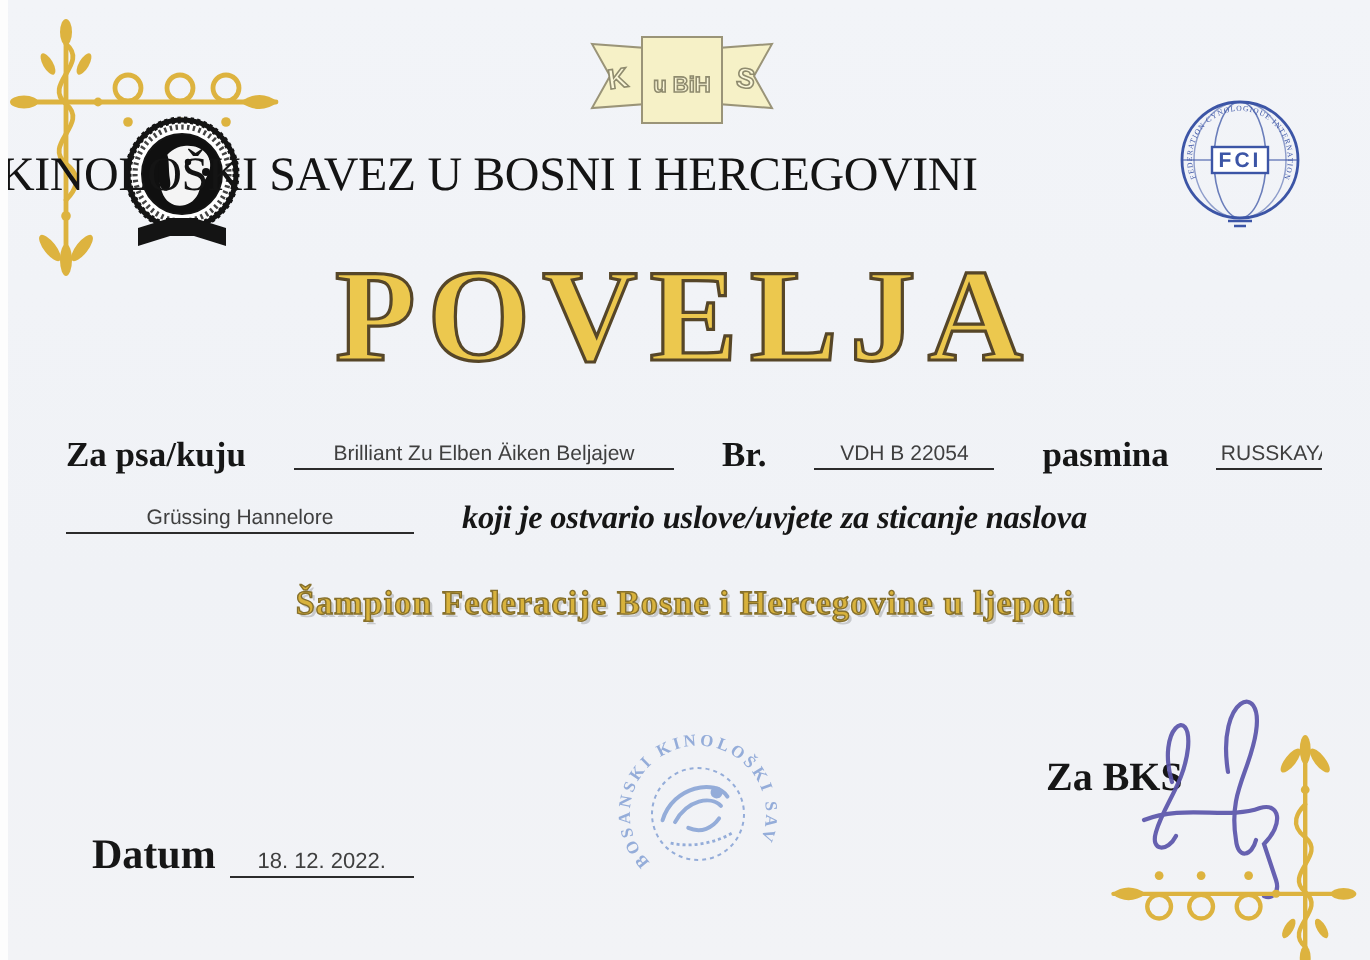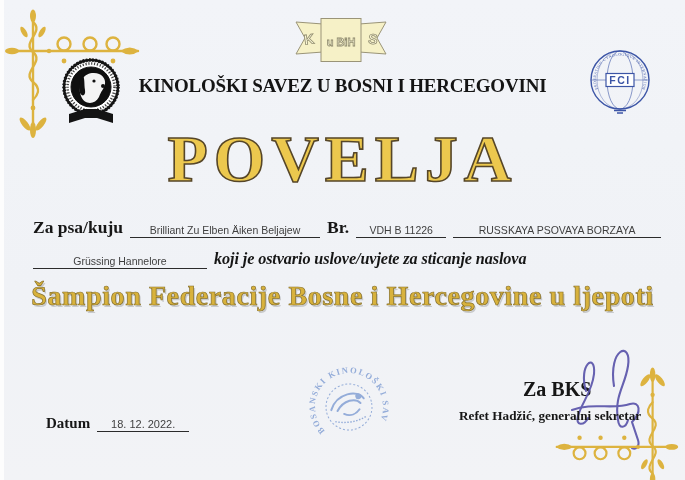--- a/index.html
+++ b/index.html
@@ -1,41 +1,41 @@
 <!DOCTYPE html>
 <html><head>
 <meta charset="utf-8">
 <style>
   html,body{margin:0;padding:0;background:#888;}
   .page{position:relative;width:685px;height:480px;background:linear-gradient(180deg,#f2f4f8 0%,#f0f2f6 60%,#f2f3f6 100%);
         font-family:"Liberation Serif",serif;color:#1a1a1a;overflow:hidden;}
   .page::before{content:"";position:absolute;left:0;top:0;width:4px;height:100%;background:#fdfdfd;z-index:5;}
   .abs{position:absolute;}
 
-  .org-title{left:0;right:0;top:75px;text-align:center;font-weight:bold;font-size:19px;letter-spacing:-0.2px;color:#141414;}
+  .org-title{left:0;right:0;top:75px;text-align:left;font-weight:normal;font-size:24px;letter-spacing:-0.2px;color:#141414;}
   .big-title{left:0;right:0;top:126px;text-align:center;font-weight:bold;font-size:66px;line-height:1.0;
              color:#ecc84e;-webkit-text-stroke:1.6px #564628;letter-spacing:6px;}
 
-  .row{position:absolute;display:flex;align-items:flex-end;gap:7px;}
+  .row{position:absolute;display:flex;align-items:center;gap:24px;}
   .row1{left:33px;right:24px;top:217px;}
   .row2{left:33px;right:24px;top:250px;}
   .lbl{font-weight:bold;font-size:17.5px;white-space:nowrap;color:#161616;}
   .fill{border-bottom:1.6px solid #2b2b2b;text-align:center;font-family:"Liberation Sans",sans-serif;
         font-size:10.5px;color:#3f3f3f;white-space:nowrap;padding:0 2px 1px 2px;overflow:hidden;}
   .f-dog{width:186px;}
   .f-num{width:86px;}
   .f-breed{flex:1;}
   .f-owner{width:170px;}
   .suffix{font-weight:bold;font-size:16.2px;white-space:nowrap;color:#161616;letter-spacing:-0.1px;font-style:italic;}
 
-  .award{left:0;right:0;top:280px;text-align:center;font-weight:bold;font-size:28px;letter-spacing:0.6px;
+  .award{left:0;right:0;top:292px;text-align:center;font-weight:bold;font-size:17px;letter-spacing:0.6px;
          color:#d8b23c;-webkit-text-stroke:0.7px #86702c;text-shadow:1.5px 1.5px 0 rgba(110,110,110,0.30);}
 
   .datum{left:46px;top:415px;display:flex;align-items:baseline;gap:7px;position:absolute;}
-  .datum .lbl{font-size:15px;}
+  .datum .lbl{font-size:21px;}
   .f-date{width:88px;font-size:11px;}
 
   .za-bks{left:523px;top:378px;font-weight:bold;font-size:20px;color:#161616;}
   .secretary{left:459px;top:408px;font-weight:bold;font-size:13.2px;color:#161616;white-space:nowrap;}
 
   .ribbon-text{font-family:"Liberation Sans",sans-serif;font-weight:bold;}
   svg{display:block;}
 </style>
 </head>
 <body>
@@ -112,21 +112,22 @@
     <text x="33" y="34.5" text-anchor="middle" font-size="10.5" font-weight="bold" fill="#3c55a6" letter-spacing="1.5" font-family="Liberation Sans, sans-serif">FCI</text>
     <path d="M27,61.5 H39 M30,64 H36" stroke="#3c55a6" stroke-width="1.3"></path>
   </svg>
 
   <div class="abs big-title">POVELJA</div>
 
   <div class="row row1">
     <span class="lbl">Za psa/kuju</span>
     <span class="fill f-dog">Brilliant Zu Elben Äiken Beljajew</span>
     <span class="lbl">Br.</span>
-    <span class="fill f-num">VDH B 11226</span>
+    <span class="fill f-num">VDH B 22054</span>
+    <span class="lbl">pasmina</span>
     <span class="fill f-breed">RUSSKAYA PSOVAYA BORZAYA</span>
   </div>
 
   <div class="row row2">
     <span class="fill f-owner">Grüssing Hannelore</span>
     <span class="suffix">koji je ostvario uslove/uvjete za sticanje naslova</span>
   </div>
 
   <div class="abs award">Šampion Federacije Bosne i Hercegovine u ljepoti</div>
 
@@ -157,21 +158,20 @@
   <div class="abs za-bks">Za BKS</div>
 
   <svg class="abs" style="left:556px;top:336px;" width="90" height="120" viewBox="0 0 90 120">
     <g stroke="#5b55ab" stroke-width="2.1" fill="none" stroke-linecap="round" opacity="0.92">
       <path d="M30,55 C22,28 40,16 38,38 C36,56 26,66 22,80 C19,90 28,90 32,82"></path>
       <path d="M58,50 C52,12 76,4 72,30 C69,50 58,60 62,84 C63,94 70,92 72,84"></path>
       <path d="M16,74 C36,66 58,74 74,68 C84,65 86,76 76,86 L82,104 C84,110 80,114 76,112"></path>
     </g>
   </svg>
 
-  <div class="abs secretary">Refet Hadžić, generalni sekretar</div>
 
   <svg class="abs" style="left:547px;top:362px;transform:rotate(180deg);" width="140" height="126" viewBox="0 0 140 138">
     <g stroke="#ddb33f" stroke-width="2.4" fill="none" stroke-linecap="round">
       <path d="M31,12 V130"></path>
       <path d="M31,16 C43,26 19,36 31,46 C43,56 19,66 31,76 C40,83 35,90 31,94"></path>
       <path d="M5,45 H136"></path>
       <circle cx="62" cy="38" r="6.5"></circle>
       <circle cx="88" cy="38" r="6.5"></circle>
       <circle cx="111" cy="38" r="6.5"></circle>
     </g>

